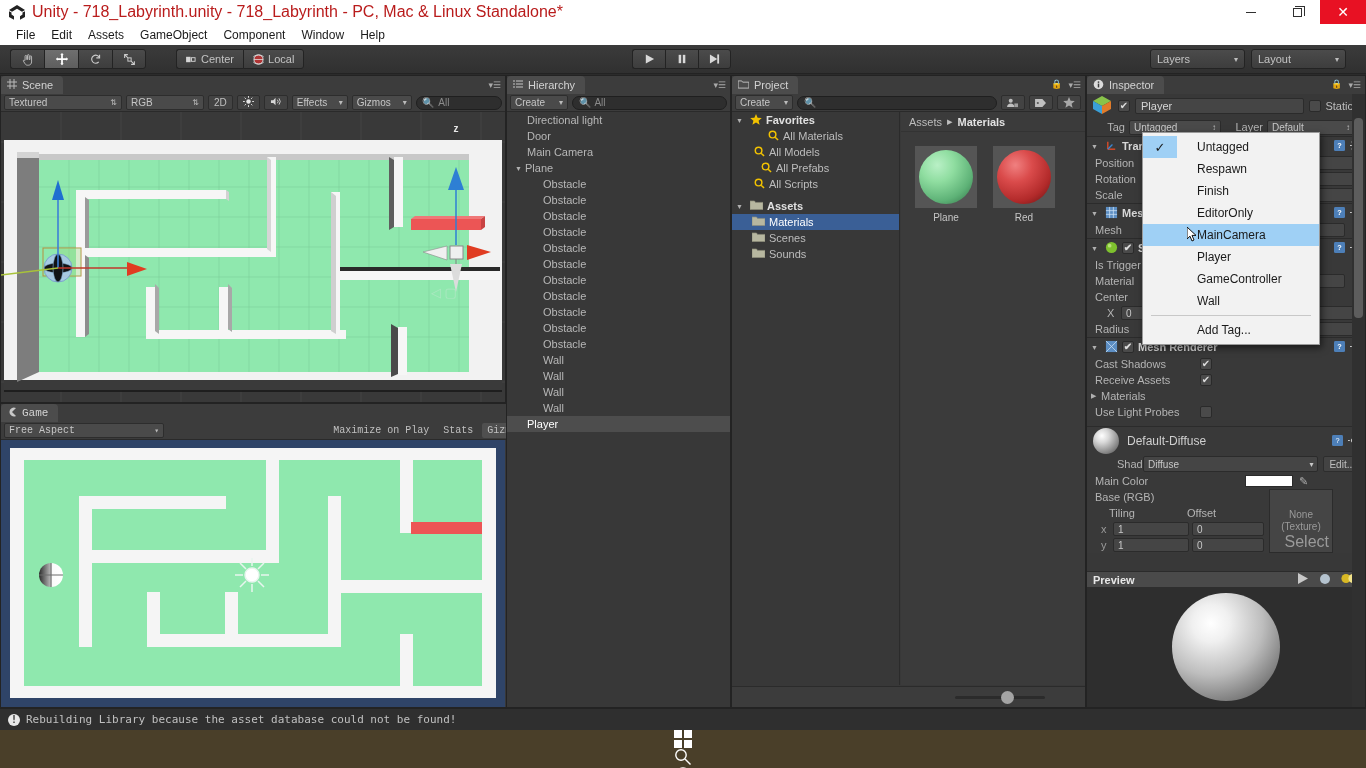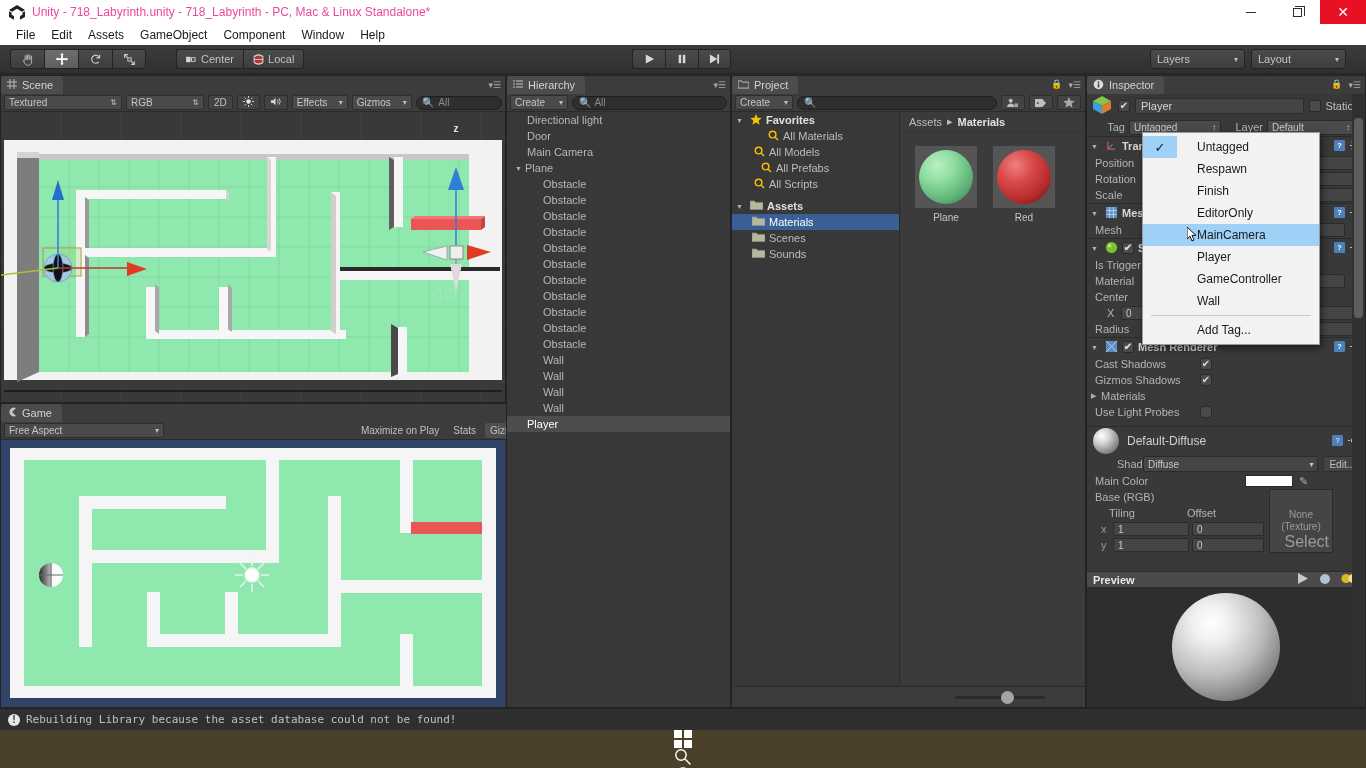--- a/index.html
+++ b/index.html
@@ -13,21 +13,21 @@
     -webkit-font-smoothing: antialiased;
   }
   .app { position: relative; width: 1366px; height: 768px; }
 
   
   .titlebar {
     position:absolute; left:0; top:0; width:1366px; height:24px;
     background:#ffffff; display:flex; align-items:center;
   }
   .title-logo { width:22px; height:18px; margin-left:6px; position:relative; flex:0 0 auto; }
-  .title-text { font-size:12px; color:#ec4899; margin-left:4px; white-space:nowrap;
+  .title-text { font-size:16px; color:#b91c1c; margin-left:4px; white-space:nowrap;
                 font-family:"Liberation Sans", sans-serif; }
   .win-buttons { margin-left:auto; display:flex; height:24px; }
   .win-btn { width:46px; height:24px; display:flex; align-items:center; justify-content:center;
              color:#303030; font-size:11px; }
   .win-btn.close { background:#e81123; color:#fff; }
   .glyph-min { width:10px; height:1px; background:#303030; }
   .glyph-max { width:9px; height:9px; border:1px solid #303030; position:relative; }
   .glyph-max:after { content:""; position:absolute; left:1px; top:-3px; width:9px; height:9px;
                      border:1px solid #303030; border-bottom:none; border-left:none; }
   .glyph-x { font-size:14px; line-height:14px; font-family:"DejaVu Sans", sans-serif; }
@@ -104,21 +104,21 @@
   .mini-btn { height:15px; padding:0 5px; display:flex; align-items:center;
               color:#c0c0c0; font-size:10px; background:#434343; border:1px solid #2d2d2d;
               border-radius:2px; }
 
   
   #sceneView { left:0px; top:75px; width:506px; height:328px; }
   .scene-canvas { position:absolute; left:0; top:36px; width:504px; height:290px;
                   background:#393939; overflow:hidden; }
 
   
-  #gameView { left:0px; top:403px; width:542px; height:305px; }
+  #gameView { left:0px; top:403px; width:542px; height:305px;font-family:Liberation Mono, monospace; }
   .game-canvas { position:absolute; left:0; top:36px; width:504px; height:267px;
                  background:#2f4468; overflow:hidden; }
 
   
   #hierarchy { left:506px; top:75px; width:225px; height:633px; }
   .h-list { position:absolute; top:36px; left:0; right:0; bottom:0; overflow:hidden; }
   .h-row { height:16px; display:flex; align-items:center; font-size:11px; color:#b7b7b7;
            padding-left:8px; white-space:nowrap; }
   .h-row.sel { background:#4d4d4d; color:#ffffff; }
   .h-arrow { width:10px; font-size:7px; color:#b0b0b0; display:inline-block; }
@@ -966,21 +966,21 @@
                   <circle cx="6" cy="6" r="2.2" fill="none" stroke="#c8c8c8" stroke-width="1.3"></circle>
                   <path d="M6 0v2M6 10v2M0 6h2M10 6h2" stroke="#c8c8c8" stroke-width="1.2"></path>
                 </svg></span>
           </span>
         </div>
         <div class="prop-row">
           <span class="prop-label" style="width:105px">Cast Shadows</span>
           <span class="chk">✔</span>
         </div>
         <div class="prop-row">
-          <span class="prop-label" style="width:105px">Gizmos Shadows</span>
+          <span class="prop-label" style="width:105px">Receive Assets</span>
           <span class="chk">✔</span>
         </div>
         <div class="prop-row" style="padding-left:4px">
           <span class="h-arrow">▶</span>
           <span class="prop-label">Materials</span>
         </div>
         <div class="prop-row">
           <span class="prop-label" style="width:105px">Use Light Probes</span>
           <span class="chk"></span>
         </div>

